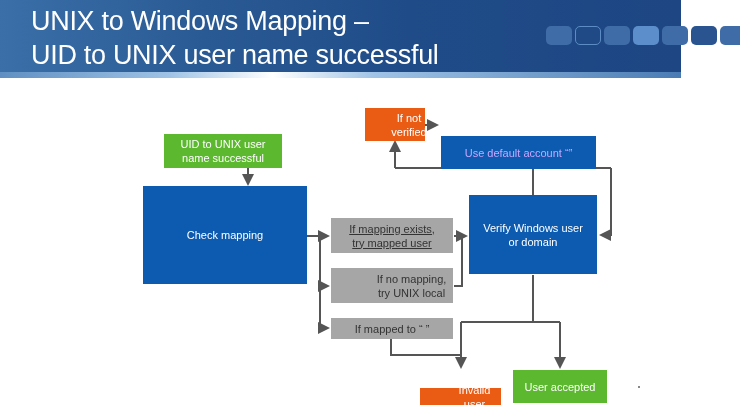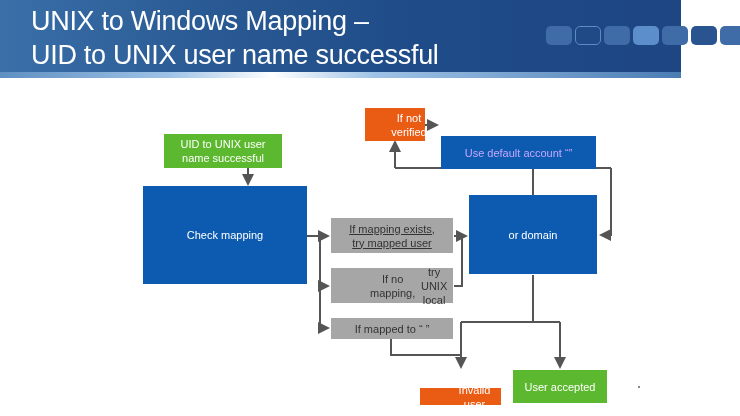--- a/index.html
+++ b/index.html
@@ -83,30 +83,31 @@
 
 <div class="box blue" style="left:143px;top:186px;width:164px;height:98px;flex-direction:column;">
   <div>Check mapping</div>
 </div>
 
 <div class="box gray" style="left:331px;top:218px;width:122px;height:35px;flex-direction:column;text-decoration:underline;">
   <div>If mapping exists,</div>
   <div>try mapped user</div>
 </div>
 
-<div class="box gray" style="left:331px;top:268px;width:122px;height:35px;flex-direction:row;padding-left:39px;">
+<div class="box gray" style="left:331px;top:268px;width:122px;height:35px;flex-direction:column;padding-left:39px;">
   <div>If no mapping,</div>
   <div>try UNIX local</div>
 </div>
 
 <div class="box gray" style="left:331px;top:318px;width:122px;height:21px;">
   <span>If mapped to “ ”</span>
 </div>
 
 <div class="box blue" style="left:469px;top:195px;width:128px;height:79px;flex-direction:column;">
+  <div>Verify Windows user</div>
   <div>or domain</div>
 </div>
 
 <div class="box orange" style="left:365px;top:108px;width:60px;height:33px;flex-direction:column;">
   <div>If not</div>
   <div>verified</div>
 </div>
 
 <div class="box blue" style="left:441px;top:120px;width:155px;height:33px;margin-top:16px;">
   <span class="purple-text">Use default account  “”</span>

